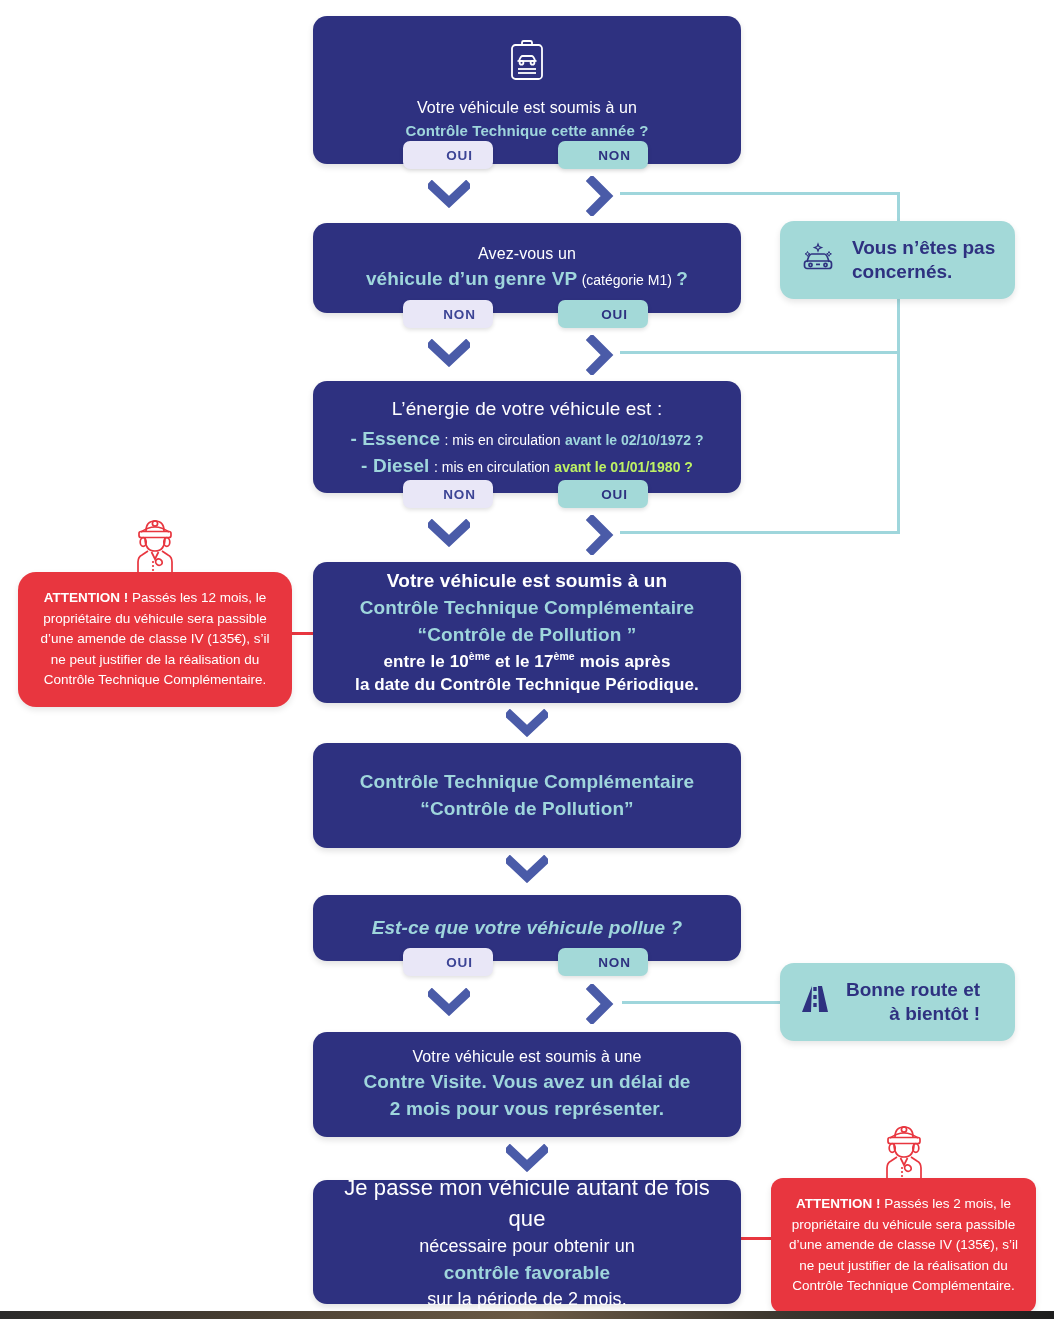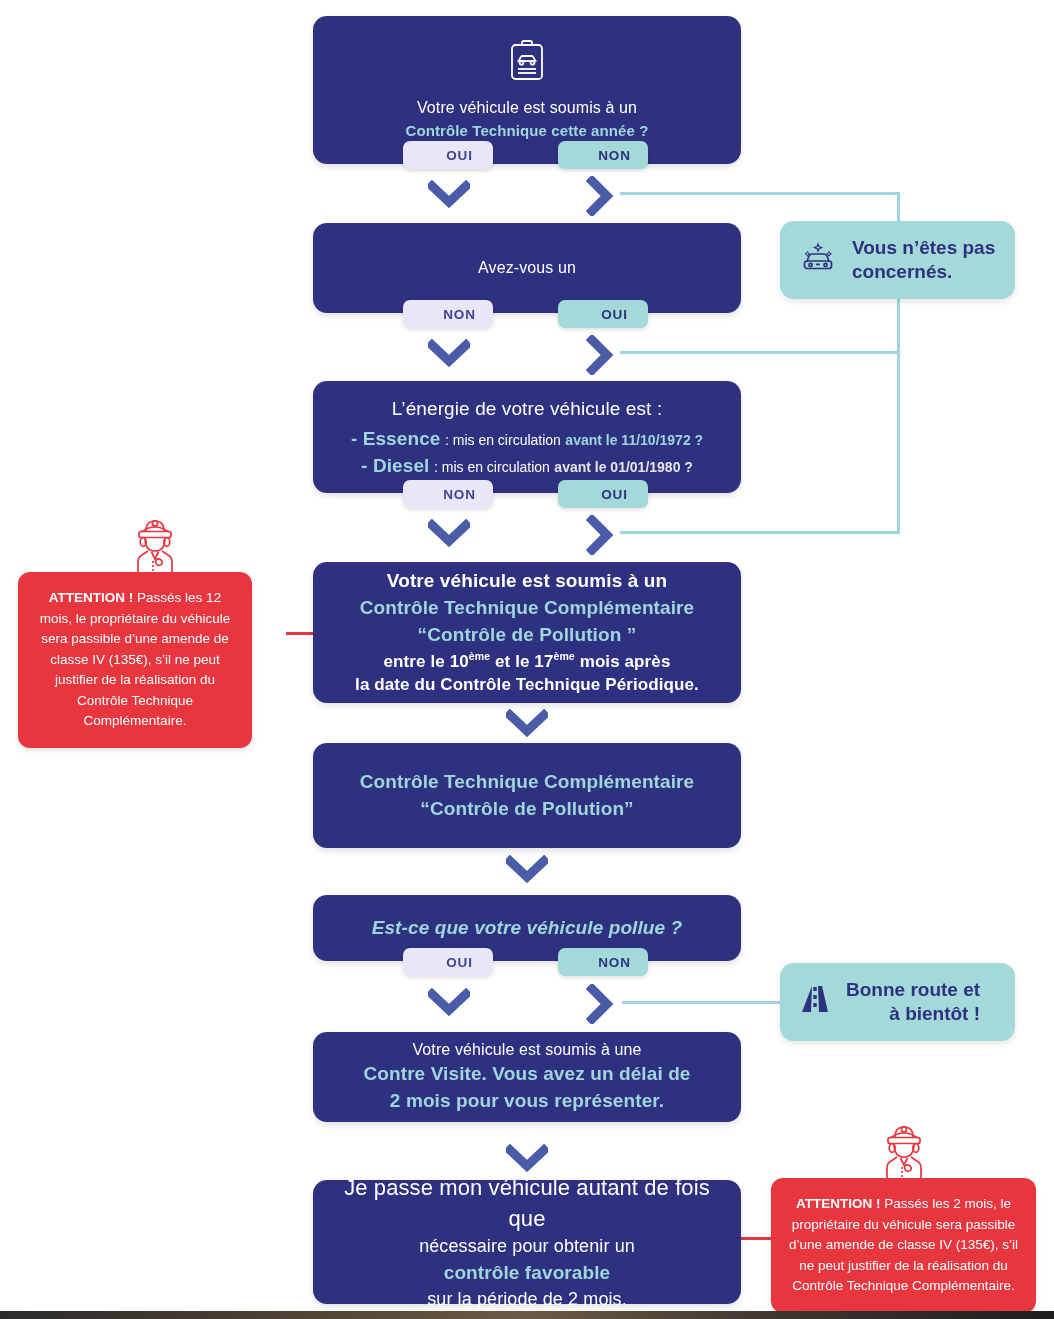--- a/index.html
+++ b/index.html
@@ -143,20 +143,25 @@
       </svg>
   </div>
   <div class="chev" style="left:586px; top:176px;">
     <svg width="28" height="40" viewBox="0 0 28 40">
         <path d="M6 5 L21 20 L6 35" stroke="#4A5BA8" stroke-width="9" fill="none" stroke-linecap="square"></path>
       </svg>
   </div>
 
   <div class="node blue-box" style="left:313px; top:223px; width:428px; height:90px;">
     <span class="ln reg">Avez-vous un</span>
+    <span class="ln">
+      <span class="acc">véhicule d’un genre VP</span>
+      <span class="small" style="color:#ffffff;">(catégorie M1)</span>
+      <span class="acc">?</span>
+    </span>
   </div>
   <div class="badge yes" style="left:403px; top:300px;">
       <span>NON</span>
     </div>
   <div class="badge no" style="left:558px; top:300px;">
       <span>OUI</span>
     </div>
 
   <div class="chev" style="left:428px; top:339px;">
     <svg width="42" height="28" viewBox="0 0 42 28">
@@ -186,26 +191,26 @@
       <span>Vous n’êtes pas</span><br>
       <span>concernés.</span>
     </span>
   </div>
 
   <div class="node blue-box" style="left:313px; top:381px; width:428px; height:112px; padding-top:16px;">
     <span class="ln reg" style="font-size:19px; margin-bottom:3px;">L’énergie de votre véhicule est :</span>
     <span class="ln">
       <span class="acc">- Essence</span>
       <span class="small">: mis en circulation</span>
-      <span class="small" style="font-weight:700;color:#9FD6DC;">avant le 11/10/1972 ?</span>
+      <span class="small" style="font-weight:700;color:#9FD6DC;">avant le 02/10/1972 ?</span>
     </span>
     <span class="ln">
       <span class="acc">- Diesel</span>
       <span class="small">: mis en circulation</span>
-      <span class="small" style="font-weight:700;color:#e5e5e5;">avant le 01/01/1980 ?</span>
+      <span class="small" style="font-weight:700;color:#bef264;">avant le 01/01/1980 ?</span>
     </span>
   </div>
   <div class="badge yes" style="left:403px; top:480px;">
       <span>NON</span>
     </div>
   <div class="badge no" style="left:558px; top:480px;">
       <span>OUI</span>
     </div>
 
   <div class="chev" style="left:428px; top:519px;">
@@ -230,21 +235,21 @@
           <path d="M16 26 q0 13 10 13 t10-13"></path>
           <ellipse cx="14.2" cy="30" rx="3" ry="4.4"></ellipse>
           <ellipse cx="37.8" cy="30" rx="3" ry="4.4"></ellipse>
           <path d="M19 39 L13 43 q-4 2 -4 7 v12 h34 V50 q0-5-4-7 l-6-4"></path>
           <path d="M22.5 40 L26 47 L29.5 40"></path>
           <path d="M32 48 a3 3 0 1 1 -4.2 4.2 a3 3 0 1 1 4.2-4.2z"></path>
           <path d="M24 50 h.01 M24 54 h.01 M24 58 h.01" stroke-linecap="round" stroke-width="2.2"></path>
         </svg>
       </span>
     </div>
-    <div class="red-box" style="width:234px; margin-top:-6px;">
+    <div class="red-box" style="width:274px; margin-top:-6px;border-radius:18px;">
       <b>ATTENTION !</b><span> Passés les 12 mois, le propriétaire du véhicule sera passible d’une amende de classe IV (135€), s’il ne peut justifier de la réalisation du Contrôle Technique Complémentaire.</span>
     </div>
   </div>
 
   <div class="node blue-box" style="left:313px; top:562px; width:428px; height:141px;">
     <span class="ln accw">Votre véhicule est soumis à un</span>
     <span class="ln acc">Contrôle Technique Complémentaire</span>
     <span class="ln acc">“Contrôle de Pollution ”</span>
     <span class="ln accw" style="font-size:17px;">
       <span>entre le 10</span><span class="sup">ème</span><span> et le 17</span><span class="sup">ème</span><span> mois après</span>
@@ -296,21 +301,21 @@
         <path d="M10 4 L24 4 L30 30 L21 30 L20 4 M14 4 L13 30 L4 30 Z" fill="#2E3180"></path>
         <path d="M17 5 v4 M17 13 v4 M17 21 v4" stroke="#2E3180" stroke-width="3.4" stroke-linecap="butt"></path>
       </svg>
     </span>
     <span class="tl-text">
       <span>Bonne route et</span><br>
       <span style="display:inline-block;width:100%;text-align:right;">à bientôt !</span>
     </span>
   </div>
 
-  <div class="node blue-box" style="left:313px; top:1032px; width:428px; height:90px;">
+  <div class="node blue-box" style="left:313px; top:1032px; width:428px; height:105px;">
     <span class="ln reg">Votre véhicule est soumis à une</span>
     <span class="ln acc">Contre Visite. Vous avez un délai de</span>
     <span class="ln acc">2 mois pour vous représenter.</span>
   </div>
 
   <div class="chev" style="left:506px; top:1144px;">
     <svg width="42" height="28" viewBox="0 0 42 28">
         <path d="M4 6 L21 22 L38 6" stroke="#4A5BA8" stroke-width="9" fill="none" stroke-linecap="square"></path>
       </svg>
   </div>

